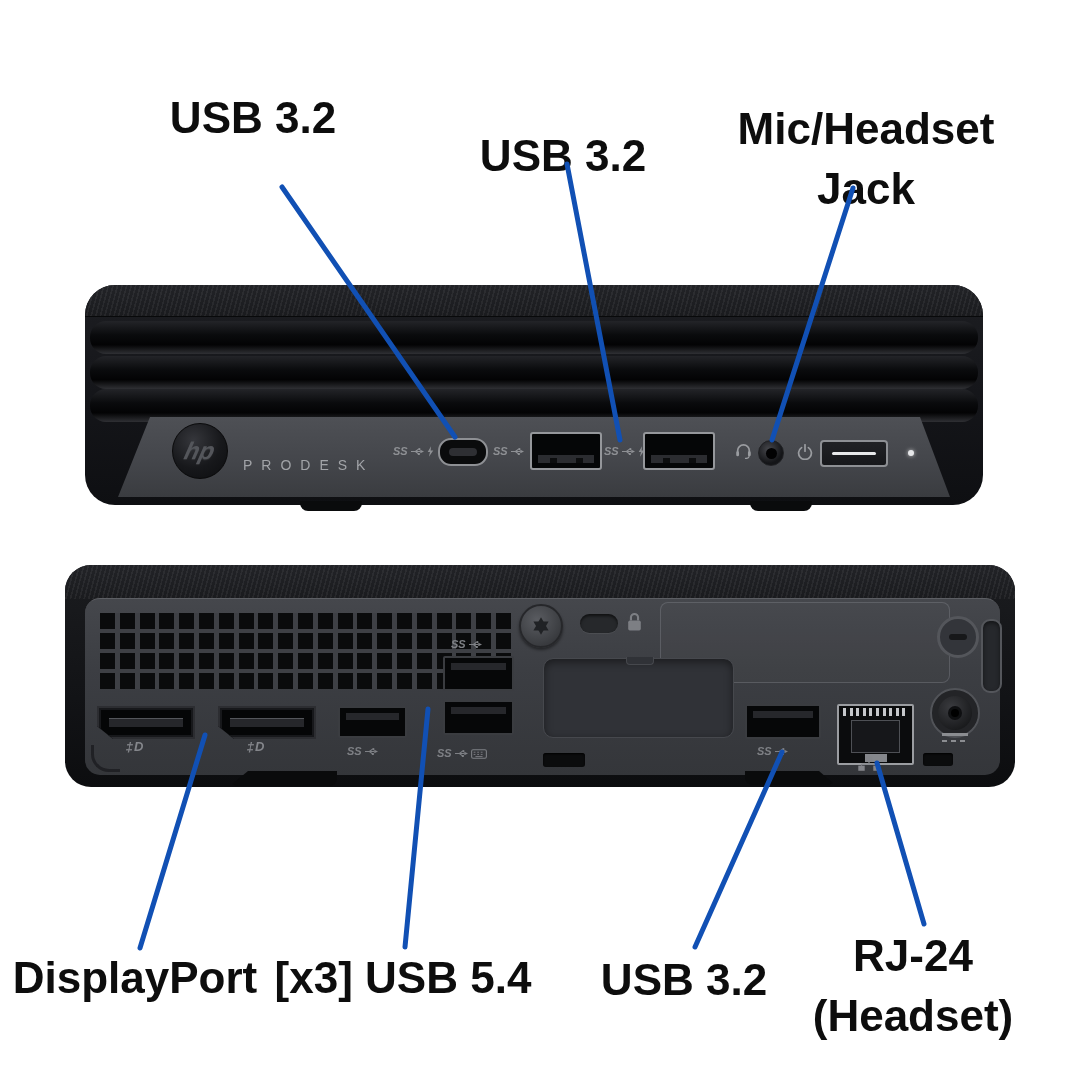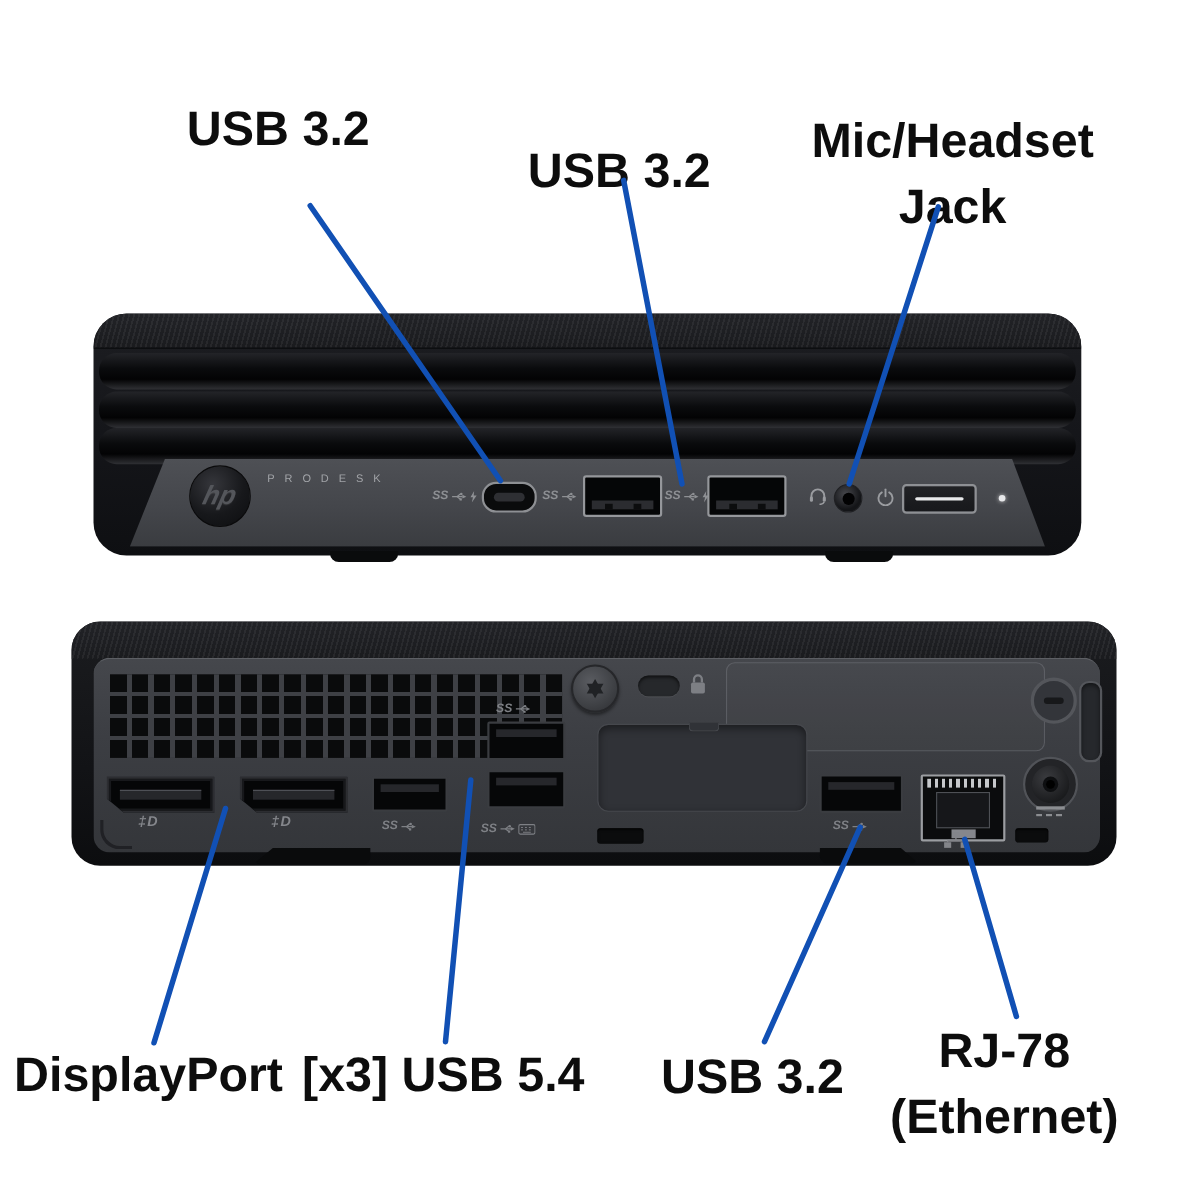--- a/index.html
+++ b/index.html
@@ -38,21 +38,21 @@
   #rib1{top:36px;} #rib2{top:71px;} #rib3{top:104px;}
 
   #port-bar{position:absolute;left:0;top:132px;width:898px;height:80px;
       background:linear-gradient(180deg,#4e5055 0%,#44464b 55%,#3a3c40 100%);
       clip-path:polygon(65px 0,835px 0,865px 80px,33px 80px);}
   #hp-logo{position:absolute;left:87px;top:6px;width:54px;height:54px;border-radius:50%;
       background:radial-gradient(circle at 38% 30%,#35363b 0%,#17181b 55%,#0c0d0f 100%);
       border:1px solid #0a0a0b;display:flex;align-items:center;justify-content:center;}
   #hp-logo span{font-style:italic;font-weight:800;font-size:24px;color:#54565b;
       transform:skewX(-14deg);text-shadow:0 1px 1px rgba(255,255,255,.10);}
-  #model-text{position:absolute;left:158px;top:13px;font-size:10px;letter-spacing:9px;
+  #model-text{position:absolute;left:158px;top:40px;font-size:14px;letter-spacing:9px;
       color:#a2a4a8;font-weight:400;}
 
   .mk{position:absolute;display:flex;align-items:center;gap:2px;color:#8e9094;
       font-style:italic;font-weight:700;font-size:11px;line-height:1;}
   .mk svg{display:block;}
   .mk-back{color:#7e8085;}
 
   #mk-c{left:308px;top:29px;} #mk-a1{left:408px;top:29px;} #mk-a2{left:519px;top:29px;}
 
   .usbc-port{position:absolute;left:353px;top:21px;width:46px;height:24px;border-radius:13px;
@@ -193,22 +193,22 @@
     <div>Mic/Headset</div>
     <div>Jack</div>
   </div>
   <div class="co-label" id="lbl-x3" style="color: rgb(13, 13, 13);">
     <div>[x3] USB 5.4</div>
   </div>
   <div class="co-label" id="lbl-usbb" style="color: rgb(13, 13, 13);">
     <div>USB 3.2</div>
   </div>
   <div class="co-label" id="lbl-rj" style="color: rgb(13, 13, 13);">
-    <div>RJ-78</div>
-    <div>(Ethernet)</div>
+    <div>RJ-24</div>
+    <div>(Headset)</div>
   </div>
 
   <div class="device" id="front-device">
     <div class="dev-body" id="front-body">
       <div class="texture"></div>
       <div class="rib" id="rib1"></div>
       <div class="rib" id="rib2"></div>
       <div class="rib" id="rib3"></div>
 
       <div id="port-bar">

